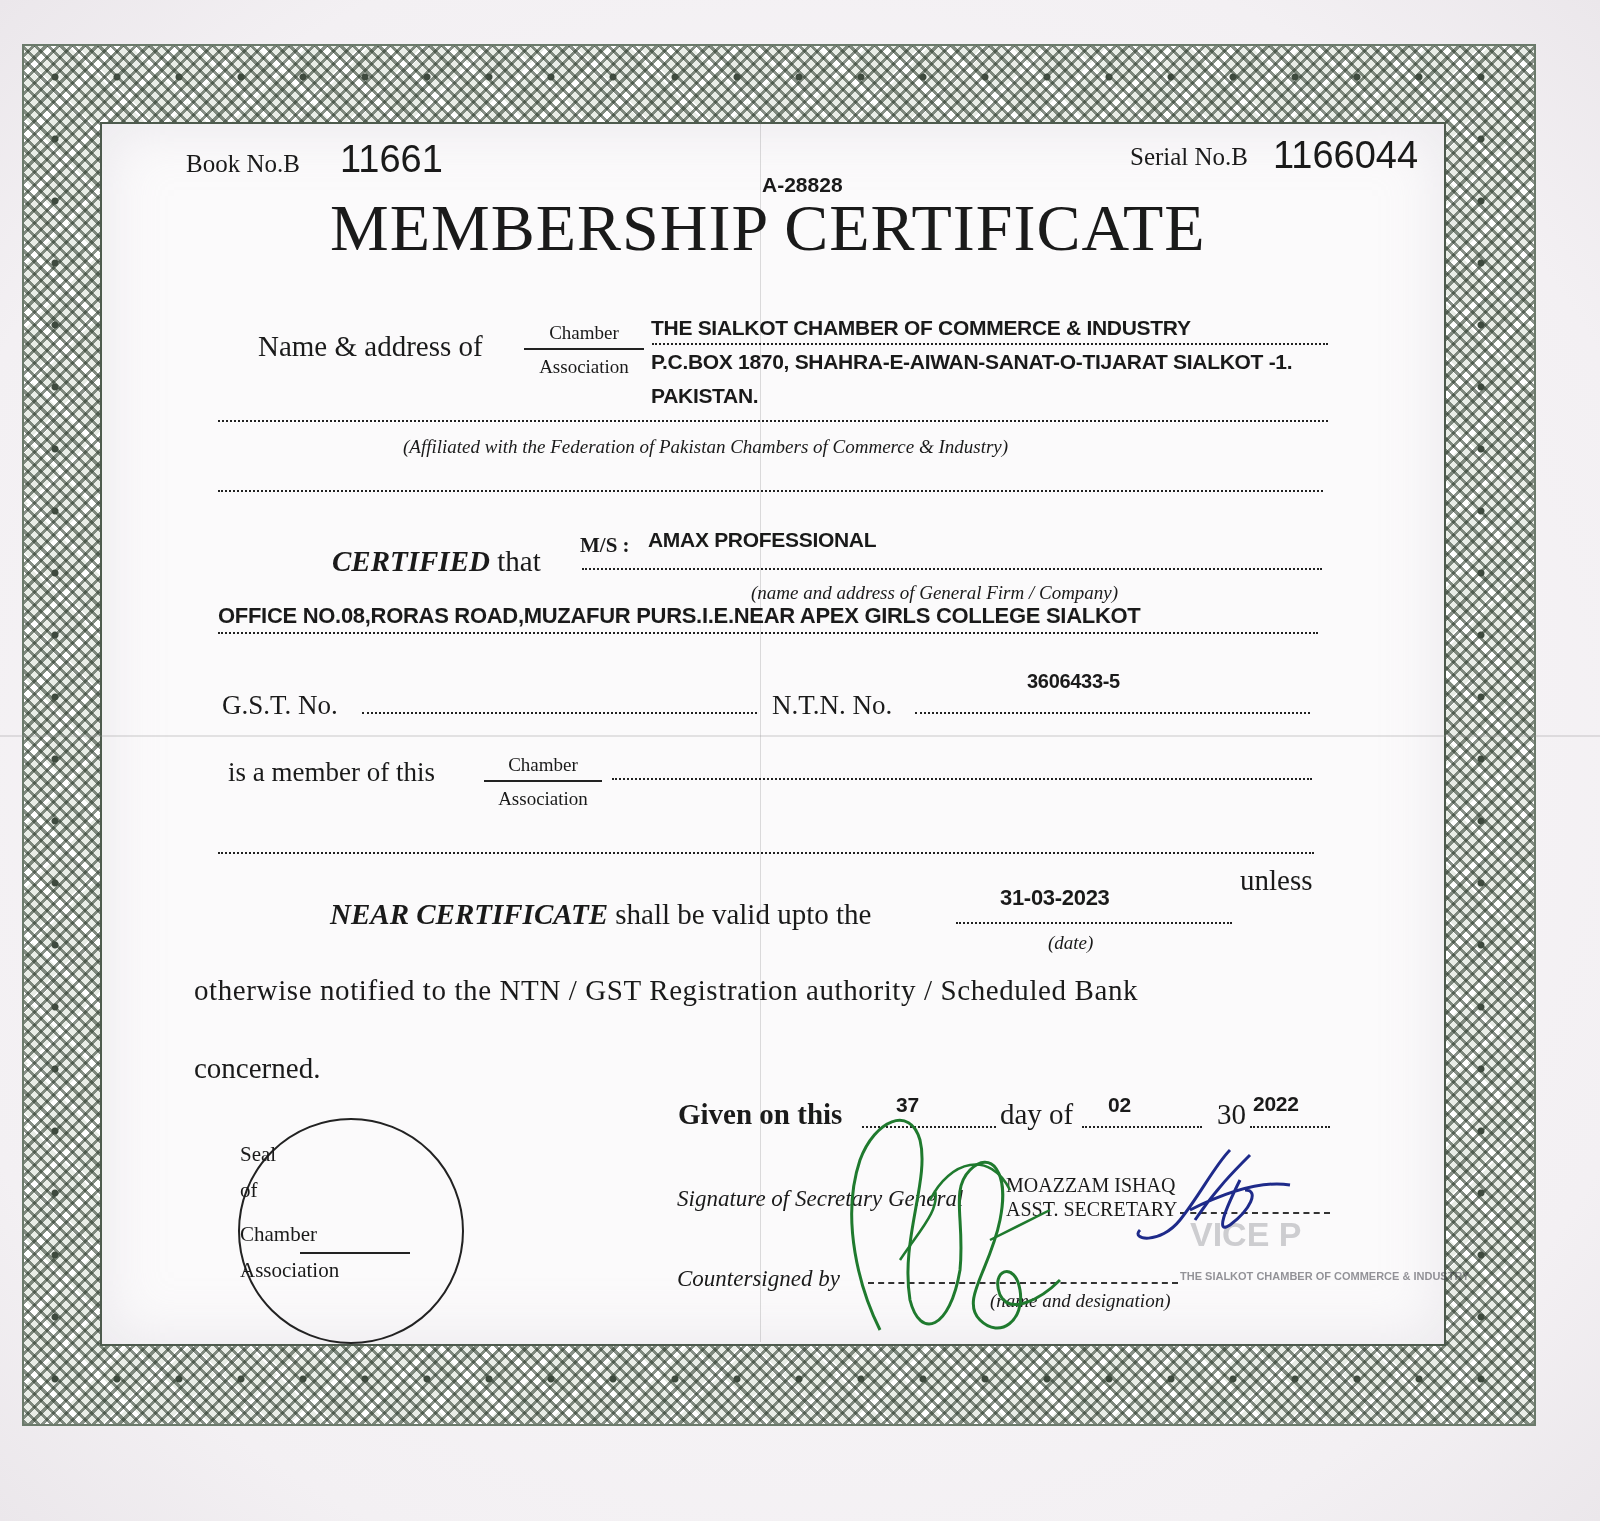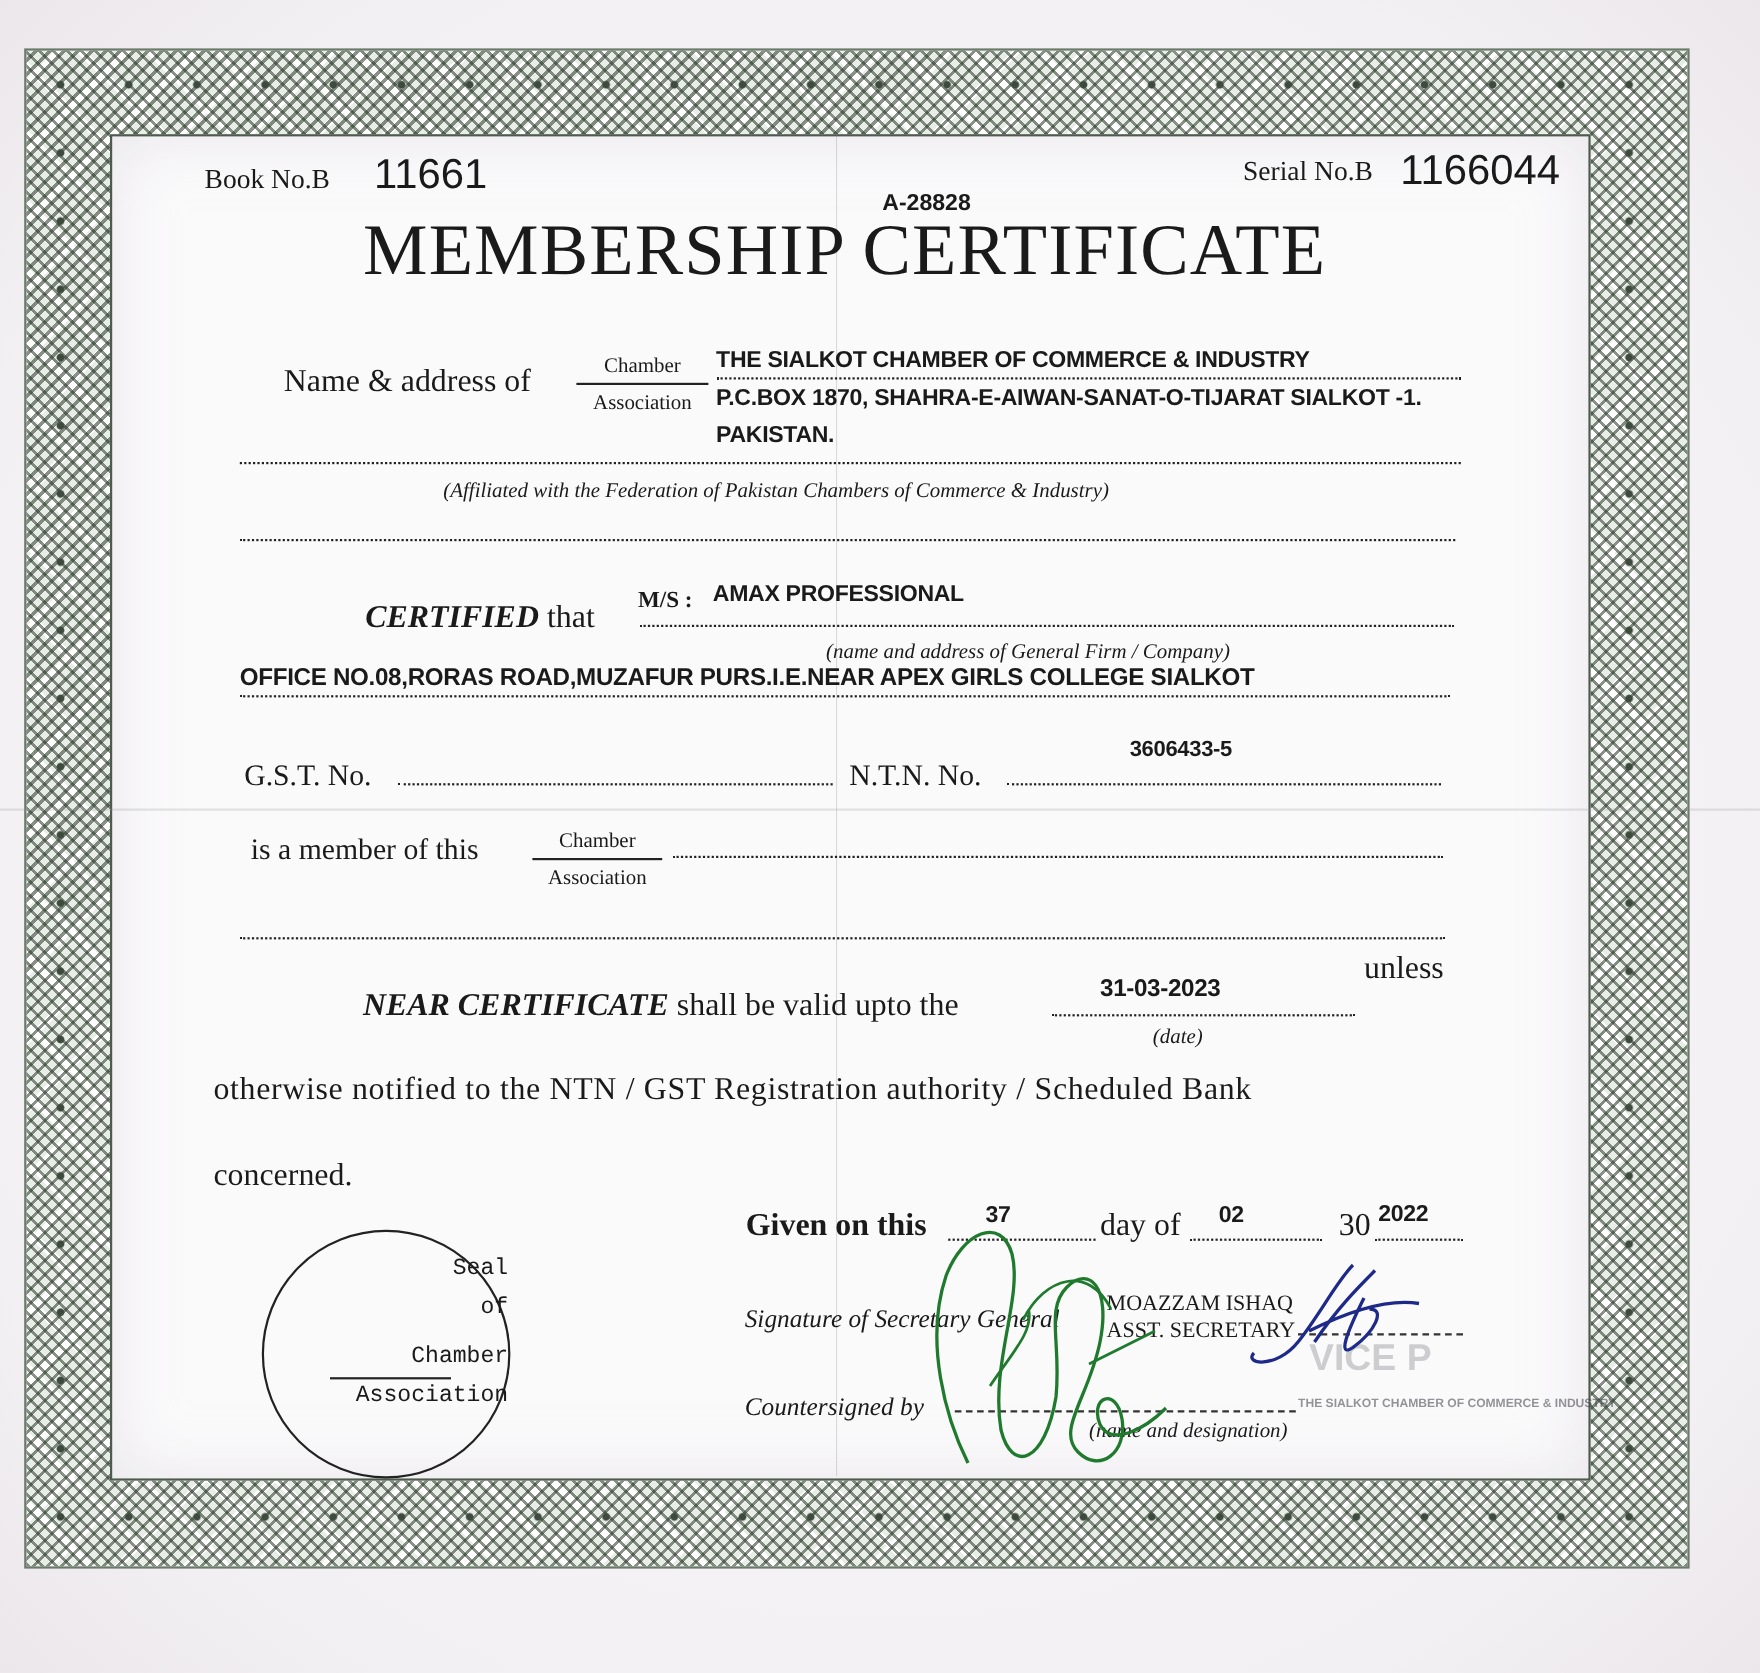--- a/index.html
+++ b/index.html
@@ -37,21 +37,21 @@
   .abs { position:absolute; white-space:nowrap; }
   .label { font-family:"Liberation Serif", serif; }
   .sans { font-family:"Liberation Sans", sans-serif; }
   .typed { font-family:"Liberation Sans", sans-serif; font-weight:bold; font-size:21px; letter-spacing:-0.3px; }
   .dots { border-bottom:2px dotted #222; height:0; }
 
   .book-label { left:186px; top:150px; font-size:25px; }
   .book-value { left:340px; top:138px; font-size:38px; font-family:"Liberation Sans", sans-serif; }
   .serial-label { left:1130px; top:143px; font-size:25px; }
   .serial-value { left:1273px; top:134px; font-size:38px; font-family:"Liberation Sans", sans-serif; }
-  .ref-no { left:762px; top:173px; font-size:21px; font-weight:bold;margin-left:40px; }
+  .ref-no { left:762px; top:173px; font-size:21px; font-weight:bold; }
   .title { left:330px; top:190px; font-size:66px; letter-spacing:1px; }
 
   .name-addr-label { left:258px; top:330px; font-size:29px; }
   .frac { text-align:center; font-size:19px; line-height:22px; }
   .frac .top { border-bottom:2px solid #222; padding:0 4px 4px; }
   .frac .bot { padding-top:6px; }
   .frac1 { left:524px; top:322px; width:120px; }
   .chamber-name { left:651px; top:316px; }
   .chamber-addr { left:651px; top:350px; }
   .chamber-country { left:651px; top:384px; }
@@ -76,21 +76,21 @@
   .valid-date { left:1000px; top:885px; font-size:22px; }
   .valid-caption { left:1048px; top:932px; font-size:19px; font-style:italic; }
   .unless { left:1240px; top:864px; font-size:29px; }
   .otherwise { left:194px; top:974px; font-size:29px; letter-spacing:0.6px; }
   .concerned { left:194px; top:1052px; font-size:29px; }
 
   .seal {
     position:absolute; left:238px; top:1118px; width:222px; height:222px;
     border:2px solid #222; border-radius:50%;
   }
-  .seal-text { position:absolute; left:0; width:222px; text-align:right; font-size:21px;font-family:Liberation Mono, monospace; }
+  .seal-text { position:absolute; left:0; width:222px; text-align:left; font-size:21px; }
   .seal-line { position:absolute; left:60px; top:132px; width:110px; height:2px; background:#222; }
 
   .given-label { left:678px; top:1098px; font-size:29px; font-weight:bold; }
   .given-day { left:896px; top:1093px; font-size:21px; }
   .day-of { left:1000px; top:1098px; font-size:29px; }
   .given-month { left:1108px; top:1093px; font-size:21px; }
   .year-prefix { left:1217px; top:1098px; font-size:29px; }
   .given-year { left:1253px; top:1092px; font-size:21px; }
 
   .sig-sec-label { left:677px; top:1186px; font-size:23px; font-style:italic; }

